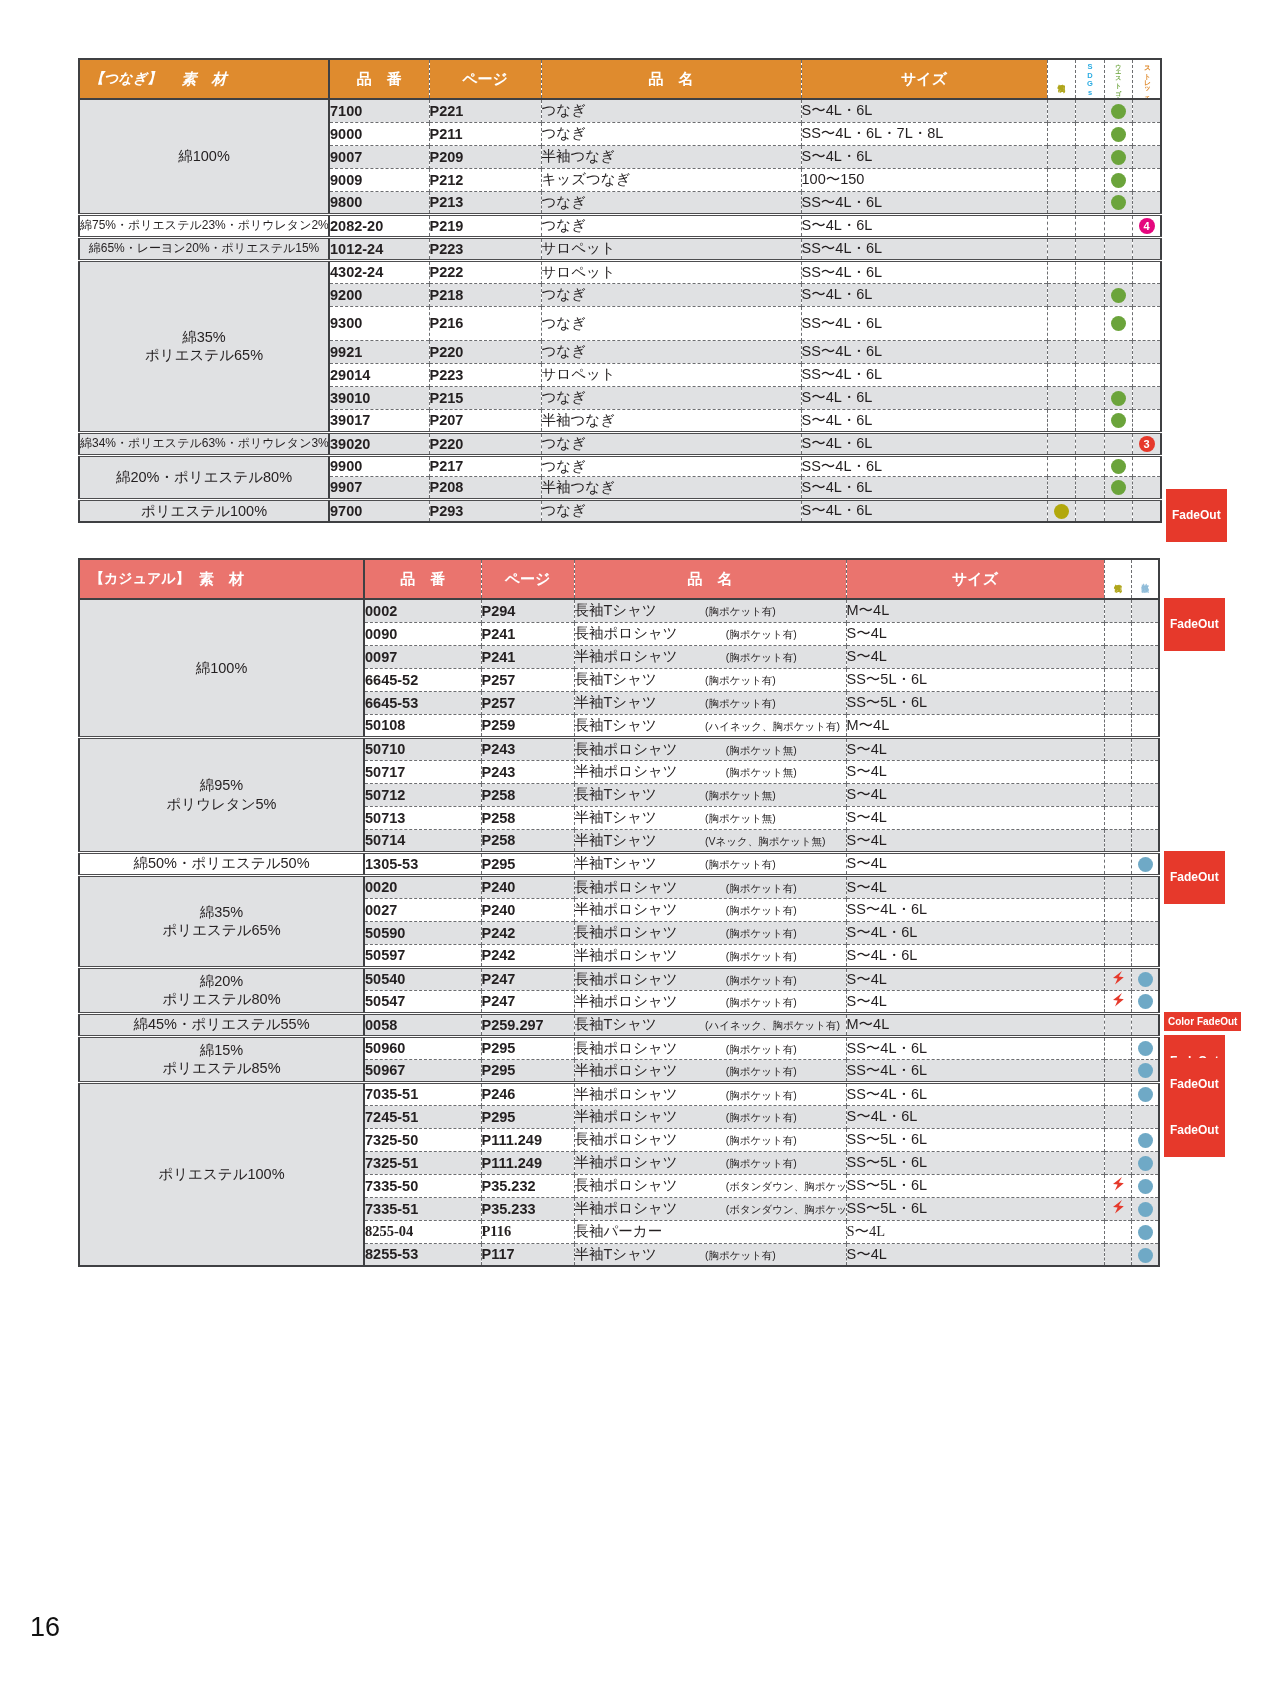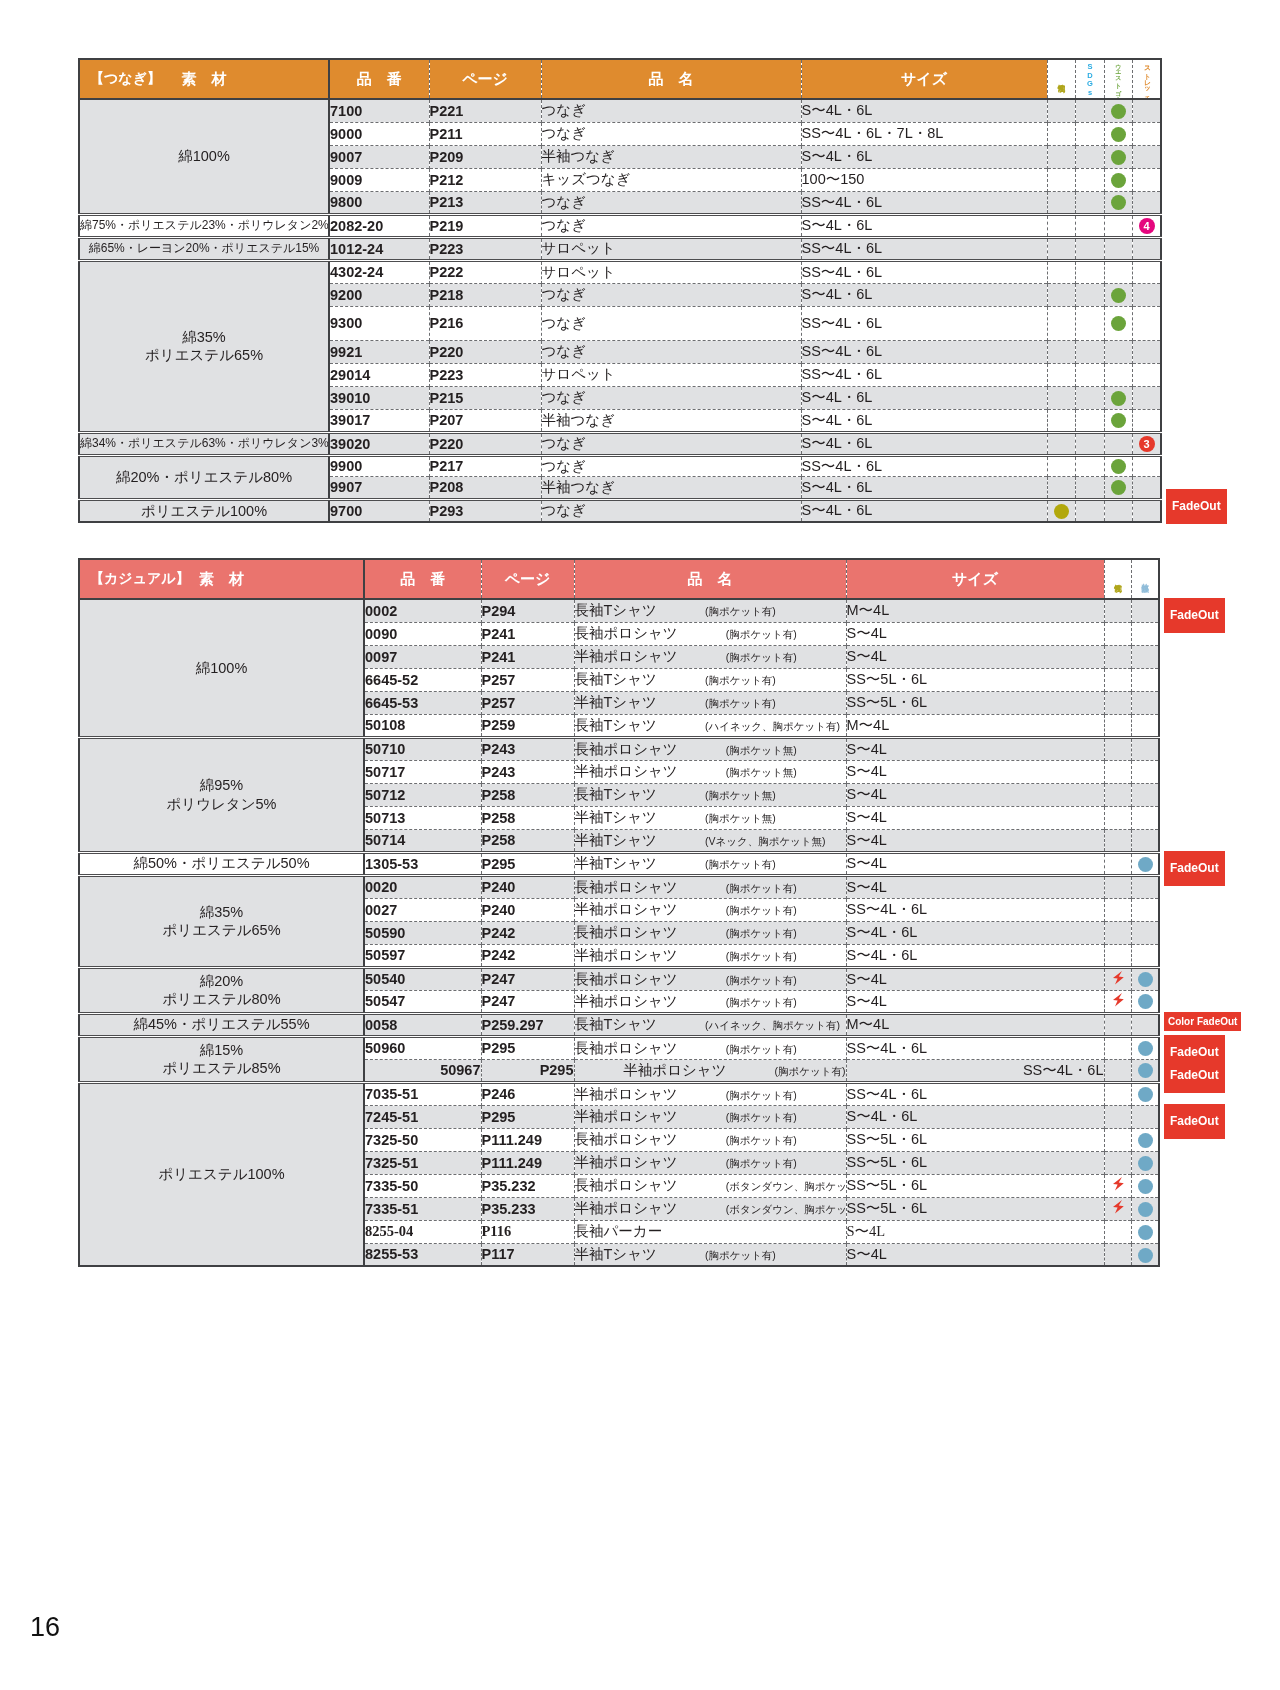--- a/index.html
+++ b/index.html
@@ -42,21 +42,21 @@
 
   tr.rowline td{border-top:1px dashed #6D6E71;}
   tr.groupline td{border-top:3px double #4D4D4F;}
 
   .dot{display:inline-block;width:15px;height:15px;border-radius:50%;vertical-align:middle;}
   .circled{display:inline-block;width:16px;height:16px;border-radius:50%;color:#fff;
            font-size:11px;font-weight:bold;line-height:16px;text-align:center;vertical-align:middle;}
   .bolt{display:inline-block;vertical-align:middle;}
 
   .badge{position:absolute;background:#E6392B;color:#fff;font-weight:bold;font-size:12px;
-         height:19px;line-height:19px;padding:8px 6px;}
+         height:19px;line-height:19px;padding:17px 6px;}
   .badge.small{font-size:10px;padding:0 4px;}
 
   .page-number{position:absolute;left:30px;top:1612px;font-size:27px;color:#111;}
 </style>
 </head>
 <body>
 
 <div id="page">
   <div id="tables-root">
       <table class="cat" style="top: 58px; left: 78px; width: 1082px;">
@@ -66,21 +66,21 @@
           <col style="width: 112px;">
           <col style="width: 260px;">
           <col style="width: 246px;">
           <col style="width: 28.5px;">
           <col style="width: 28.5px;">
           <col style="width: 28.5px;">
           <col style="width: 28.5px;">
         </colgroup>
         <thead>
           <tr class="hdr">
-            <th class="mat-h" style="background: rgb(223, 139, 46);"><span class="cat-label">【つなぎ】</span><span>素　材</span></th>
+            <th class="mat-h" style="background: rgb(223, 139, 46); font-style: italic;"><span class="cat-label">【つなぎ】</span><span>素　材</span></th>
             <th class="col-h col-solid" style="background: rgb(223, 139, 46);">品　番</th>
             <th class="col-h " style="background: rgb(223, 139, 46);">ページ</th>
             <th class="col-h " style="background: rgb(223, 139, 46);">品　名</th>
             <th class="col-h " style="background: rgb(223, 139, 46);">サイズ</th>
             <th class="feat-h">
               <div class="vwrap">
                 <span class="vtext" style="color: rgb(175, 165, 26); font-size: 7.5px;">制電性</span>
               </div>
             </th>
             <th class="feat-h">
@@ -484,21 +484,21 @@
           </tr>
           <tr class="r plain groupline" style="height: 23px;">
             <td class="material mgray" rowspan="2">綿15%<br>ポリエステル85%</td>
             <td class="itemno">50960</td>
             <td class="pageno">P295</td>
             <td class="pname"><span>長袖ポロシャツ</span><span class="note">(胸ポケット有)</span></td>
             <td class="psize">SS〜4L・6L</td>
             <td class="feat"></td>
             <td class="feat"><span class="dot" style="background: rgb(111, 169, 198);"></span></td>
           </tr>
-          <tr class="r shaded rowline" style="height: 23px; text-align: right;">
+          <tr class="r shaded rowline" style="height: 23px;">
             <td class="itemno">50967</td>
             <td class="pageno">P295</td>
             <td class="pname"><span>半袖ポロシャツ</span><span class="note">(胸ポケット有)</span></td>
             <td class="psize">SS〜4L・6L</td>
             <td class="feat"></td>
             <td class="feat"><span class="dot" style="background: rgb(111, 169, 198);"></span></td>
           </tr>
           <tr class="r plain groupline" style="height: 23px;">
             <td class="material mgray" rowspan="8">ポリエステル100%</td>
             <td class="itemno">7035-51</td>

